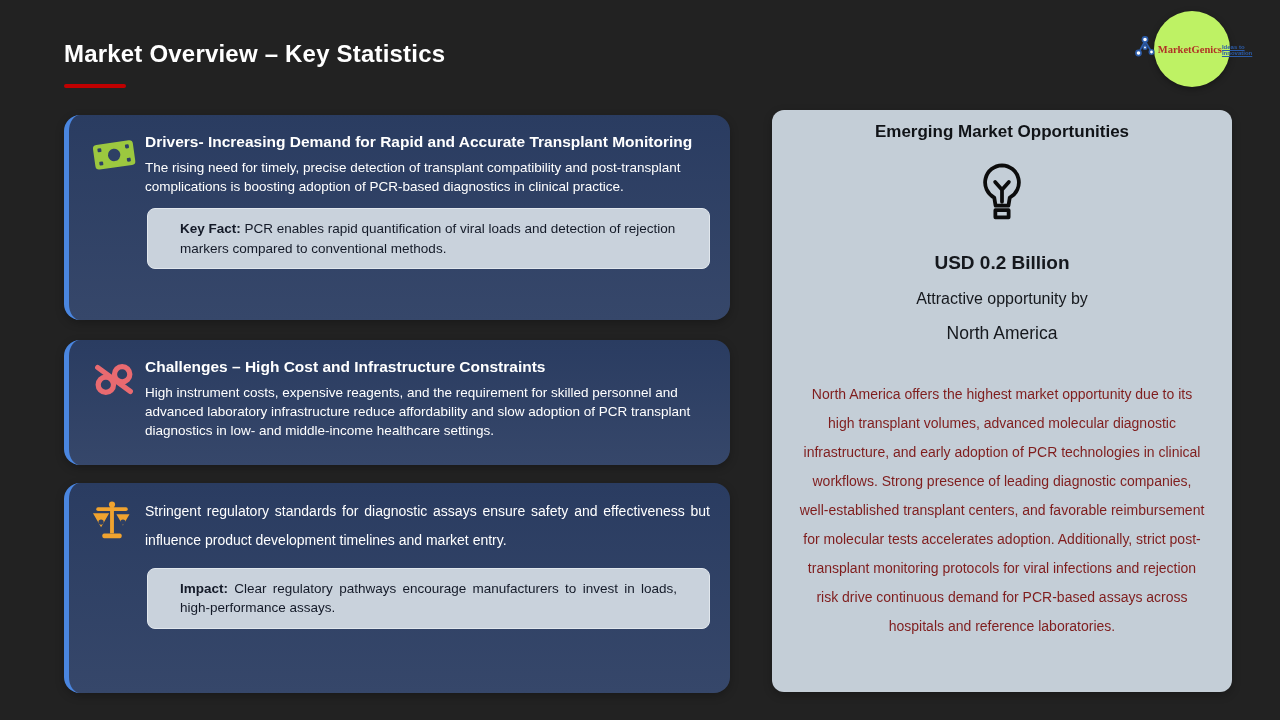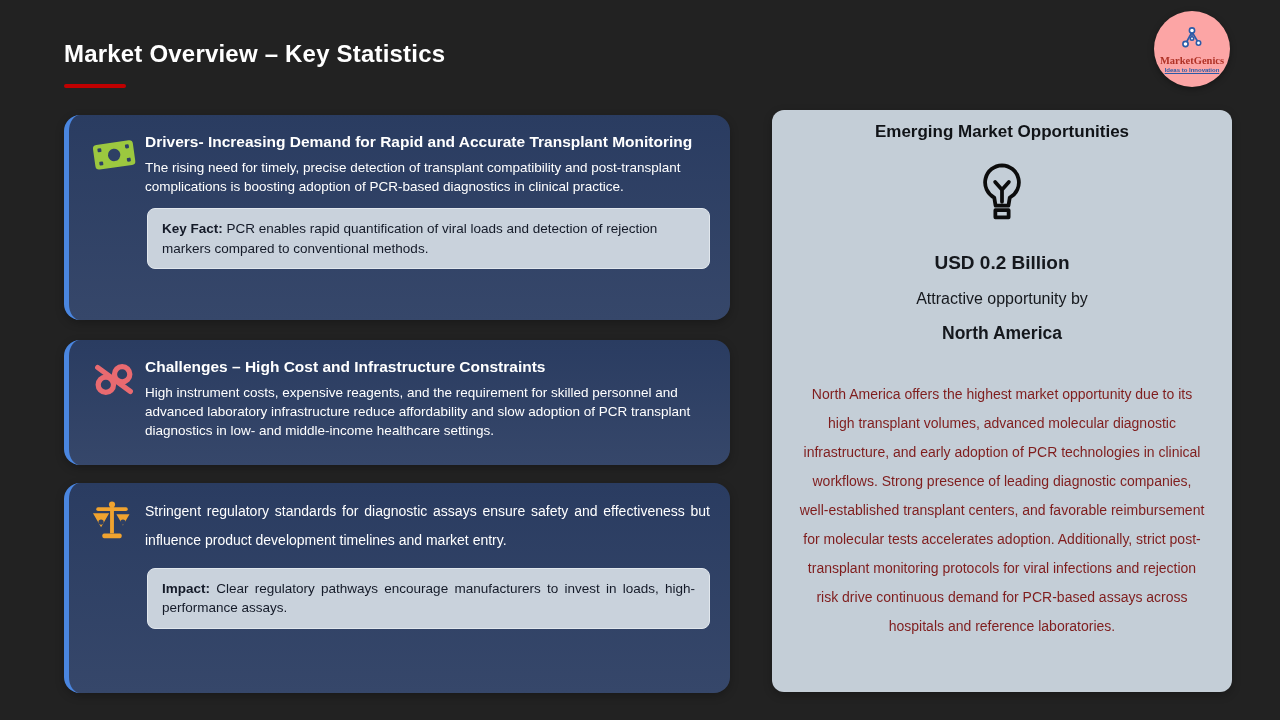--- a/index.html
+++ b/index.html
@@ -15,64 +15,64 @@
   .slide-title{
     position:absolute;left:64px;top:40px;
     color:#ffffff;font-size:24px;font-weight:bold;letter-spacing:.2px;
   }
   .title-underline{
     position:absolute;left:64px;top:84px;width:62px;height:4px;
     border-radius:2px;
   }
   .logo-badge{
     position:absolute;left:1154px;top:11px;width:76px;height:76px;
-    background:#fca5a5;border-radius:50%;
+    background:#bef264;border-radius:50%;
     box-shadow:0 2px 6px rgba(0,0,0,.35);
-    display:flex;flex-direction:column;align-items:center;justify-content:center;
+    display:flex;align-items:center;justify-content:center;
   }
   .logo-name{font-family:"Liberation Serif","DejaVu Serif",serif;font-weight:bold;font-size:10.5px;color:#b03226;margin-top:1px;}
   .logo-tagline{font-size:6px;color:#2b5ba8;text-decoration:underline;font-weight:bold;margin-top:1px;}
   
   .card{
     position:absolute;left:64px;width:661px;
     background:linear-gradient(180deg,#2a3c61 0%,#36476a 100%);
     border-left:5px solid #4a86e0;
     border-radius:16px;
     box-shadow:0 3px 8px rgba(0,0,0,.25);
     color:#ffffff;
   }
   .card-icon{position:absolute;left:22px;top:16px;width:46px;height:46px;}
   .card-content{margin:14px 20px 0 76px;}
   .card-title{font-size:15.5px;font-weight:bold;line-height:1.72;}
   .card-body{font-size:13.5px;line-height:1.42;margin-top:2px;}
   .card-body.spread{line-height:2.1;text-align:justify;margin-top:10px;font-size:14px;}
   .callout{
     background:#c9d2dc;border:1px solid #e1e7ed;border-radius:8px;
     color:#141a28;font-size:13.5px;line-height:1.45;
-    padding:10px 14px;margin:12px 0 0 2px;
+    padding:10px 32px;margin:12px 0 0 2px;
   }
   .callout.justified{text-align:justify;}
   .callout b{font-weight:bold;}
   #card-drivers{top:115px;height:205px;}
   #card-challenges{top:340px;height:125px;}
   #card-regulatory{top:483px;height:210px;}
   
   .opportunity-panel{
     position:absolute;left:772px;top:110px;width:460px;height:582px;
     background:#c4ced7;border-radius:12px;
     box-shadow:0 3px 8px rgba(0,0,0,.25);
     color:#15181d;text-align:center;
     display:flex;flex-direction:column;align-items:center;
     box-sizing:border-box;padding:12px 26px 0 26px;
   }
   .panel-title{font-size:17px;font-weight:bold;color:#101317;}
   .bulb-wrap{margin-top:20px;height:62px;}
   .panel-value{font-size:19px;font-weight:bold;margin-top:28px;}
   .panel-sub{font-size:16px;margin-top:16px;}
-  .panel-region{font-size:17.5px;font-weight:bold;margin-top:15px;}
+  .panel-region{font-size:17.5px;font-weight:normal;margin-top:15px;}
   .panel-period{font-size:14px;margin-top:16px;}
   .panel-desc{font-size:14px;line-height:2.07;margin-top:36px;color:#7f1d1d;}
 </style>
 </head>
 <body>
 
 <div class="slide">
 
   <div class="slide-title">Market Overview – Key Statistics</div>
   <div class="title-underline" style="background:#c00000;"></div>

